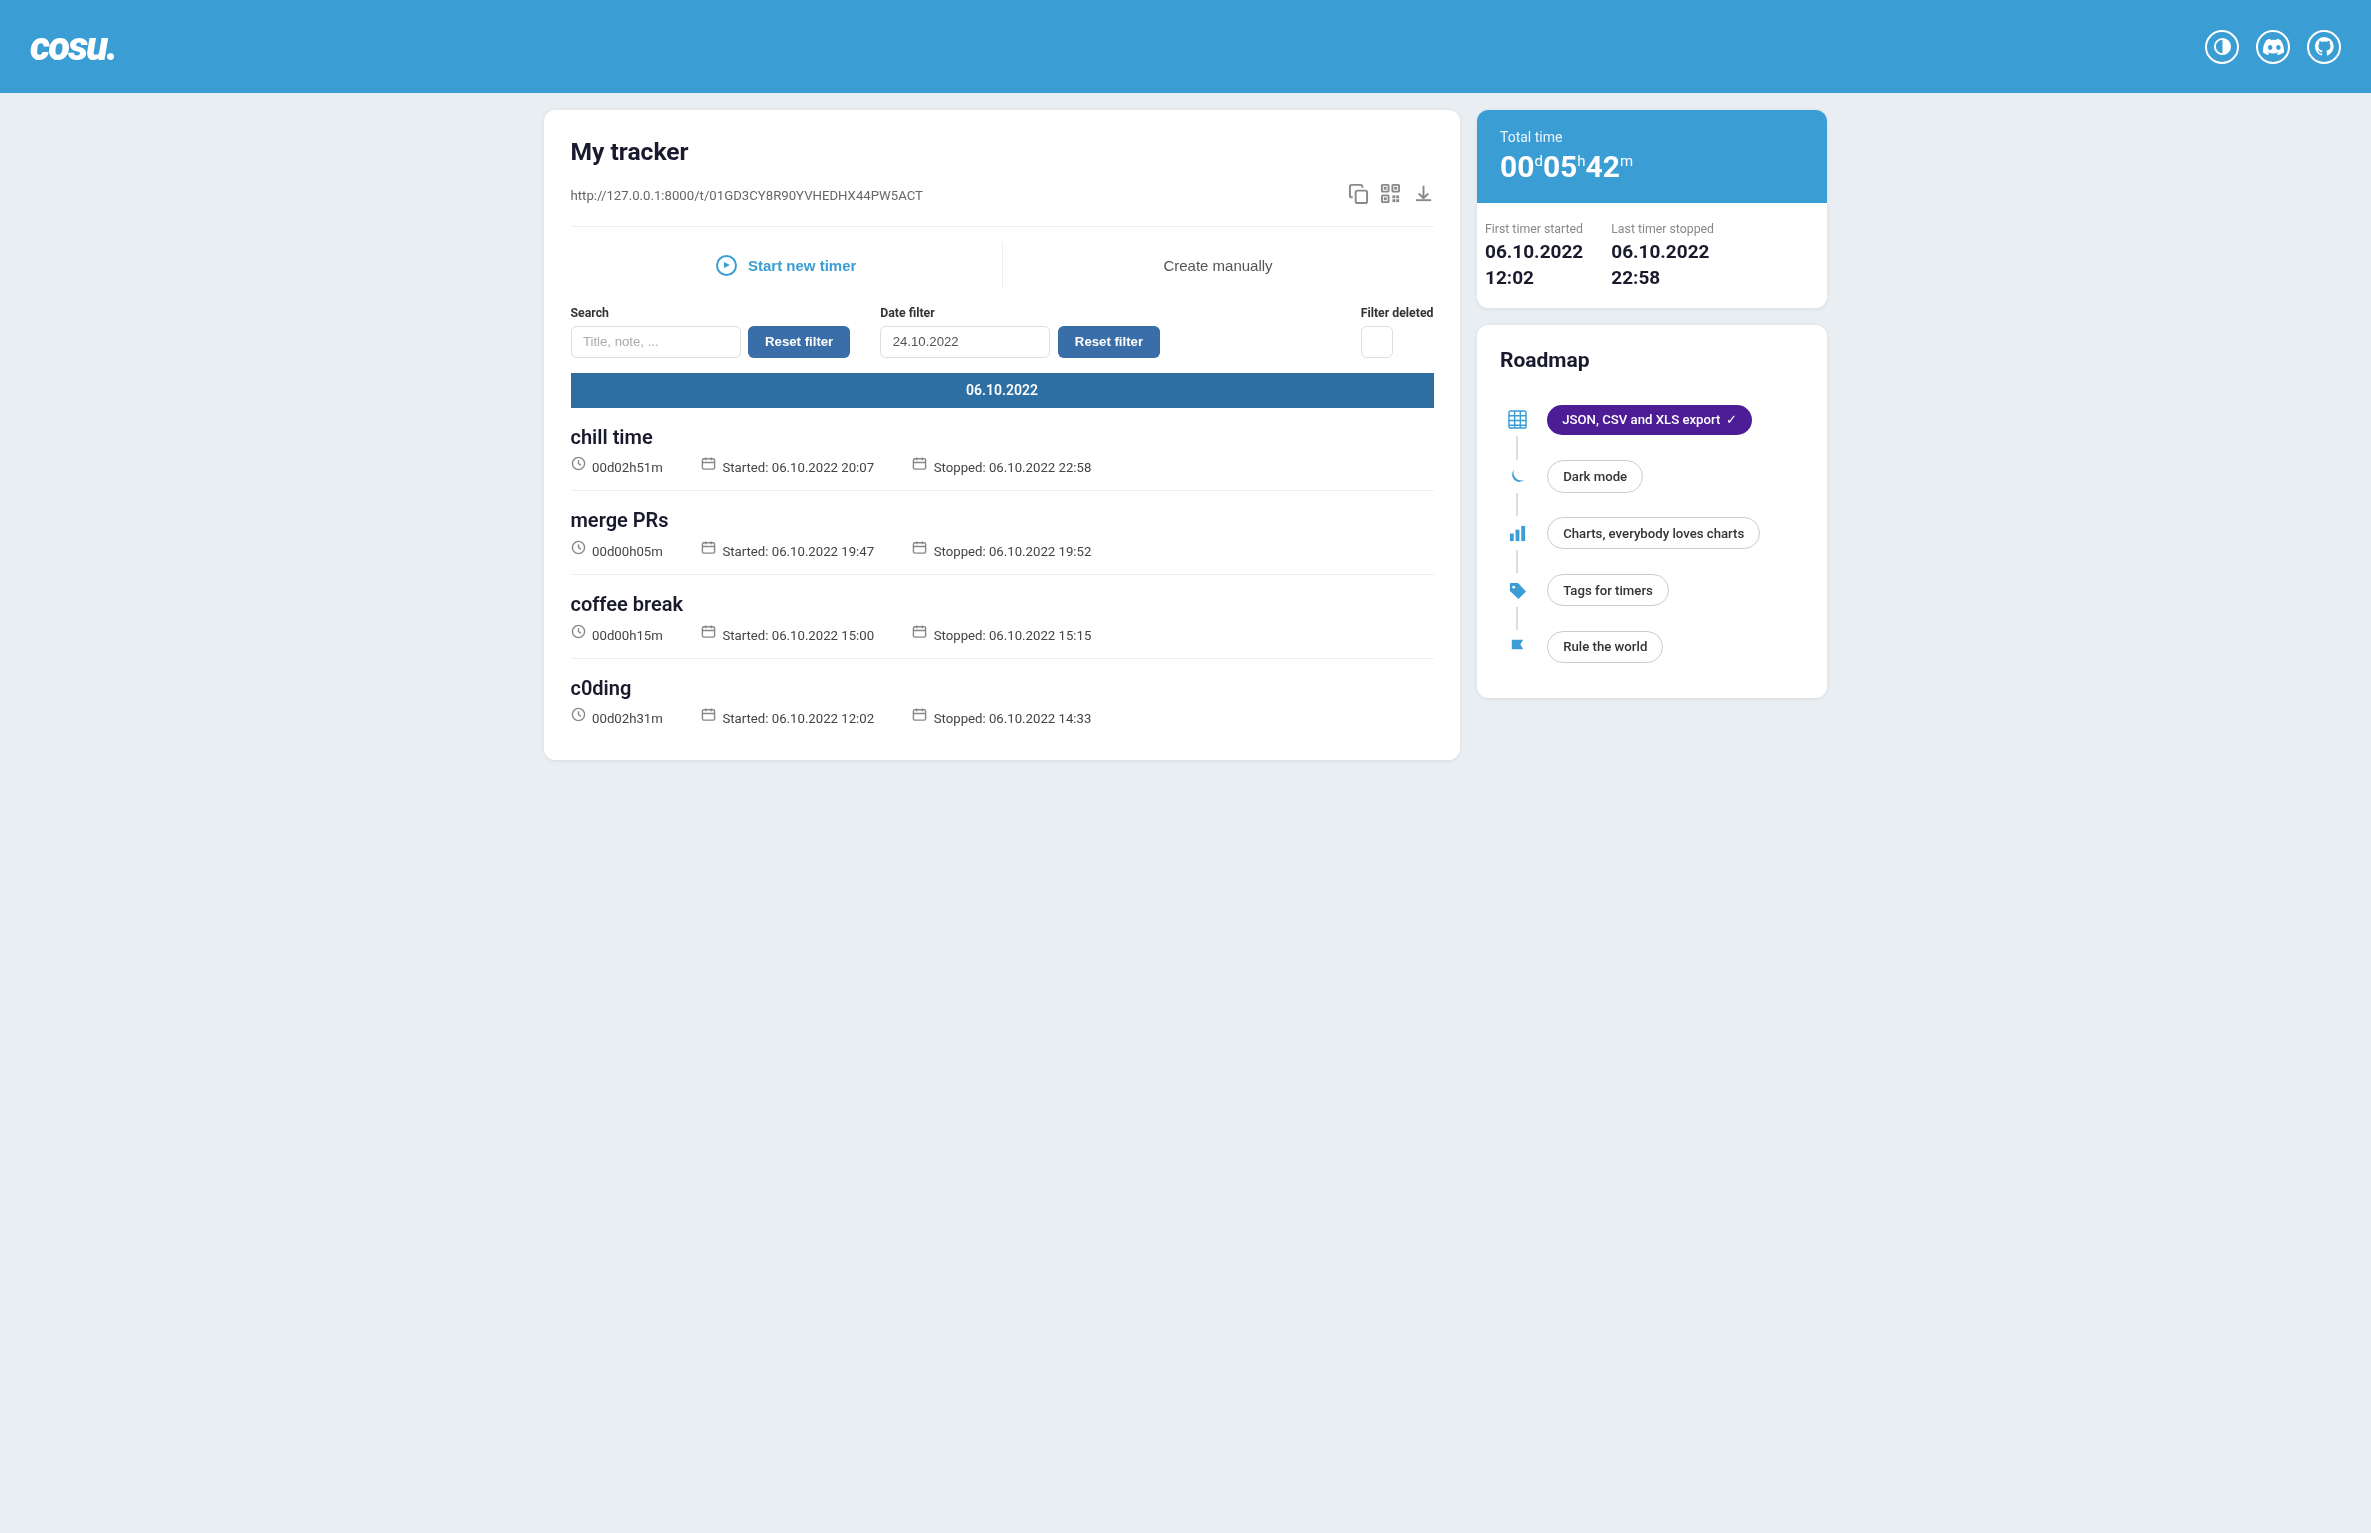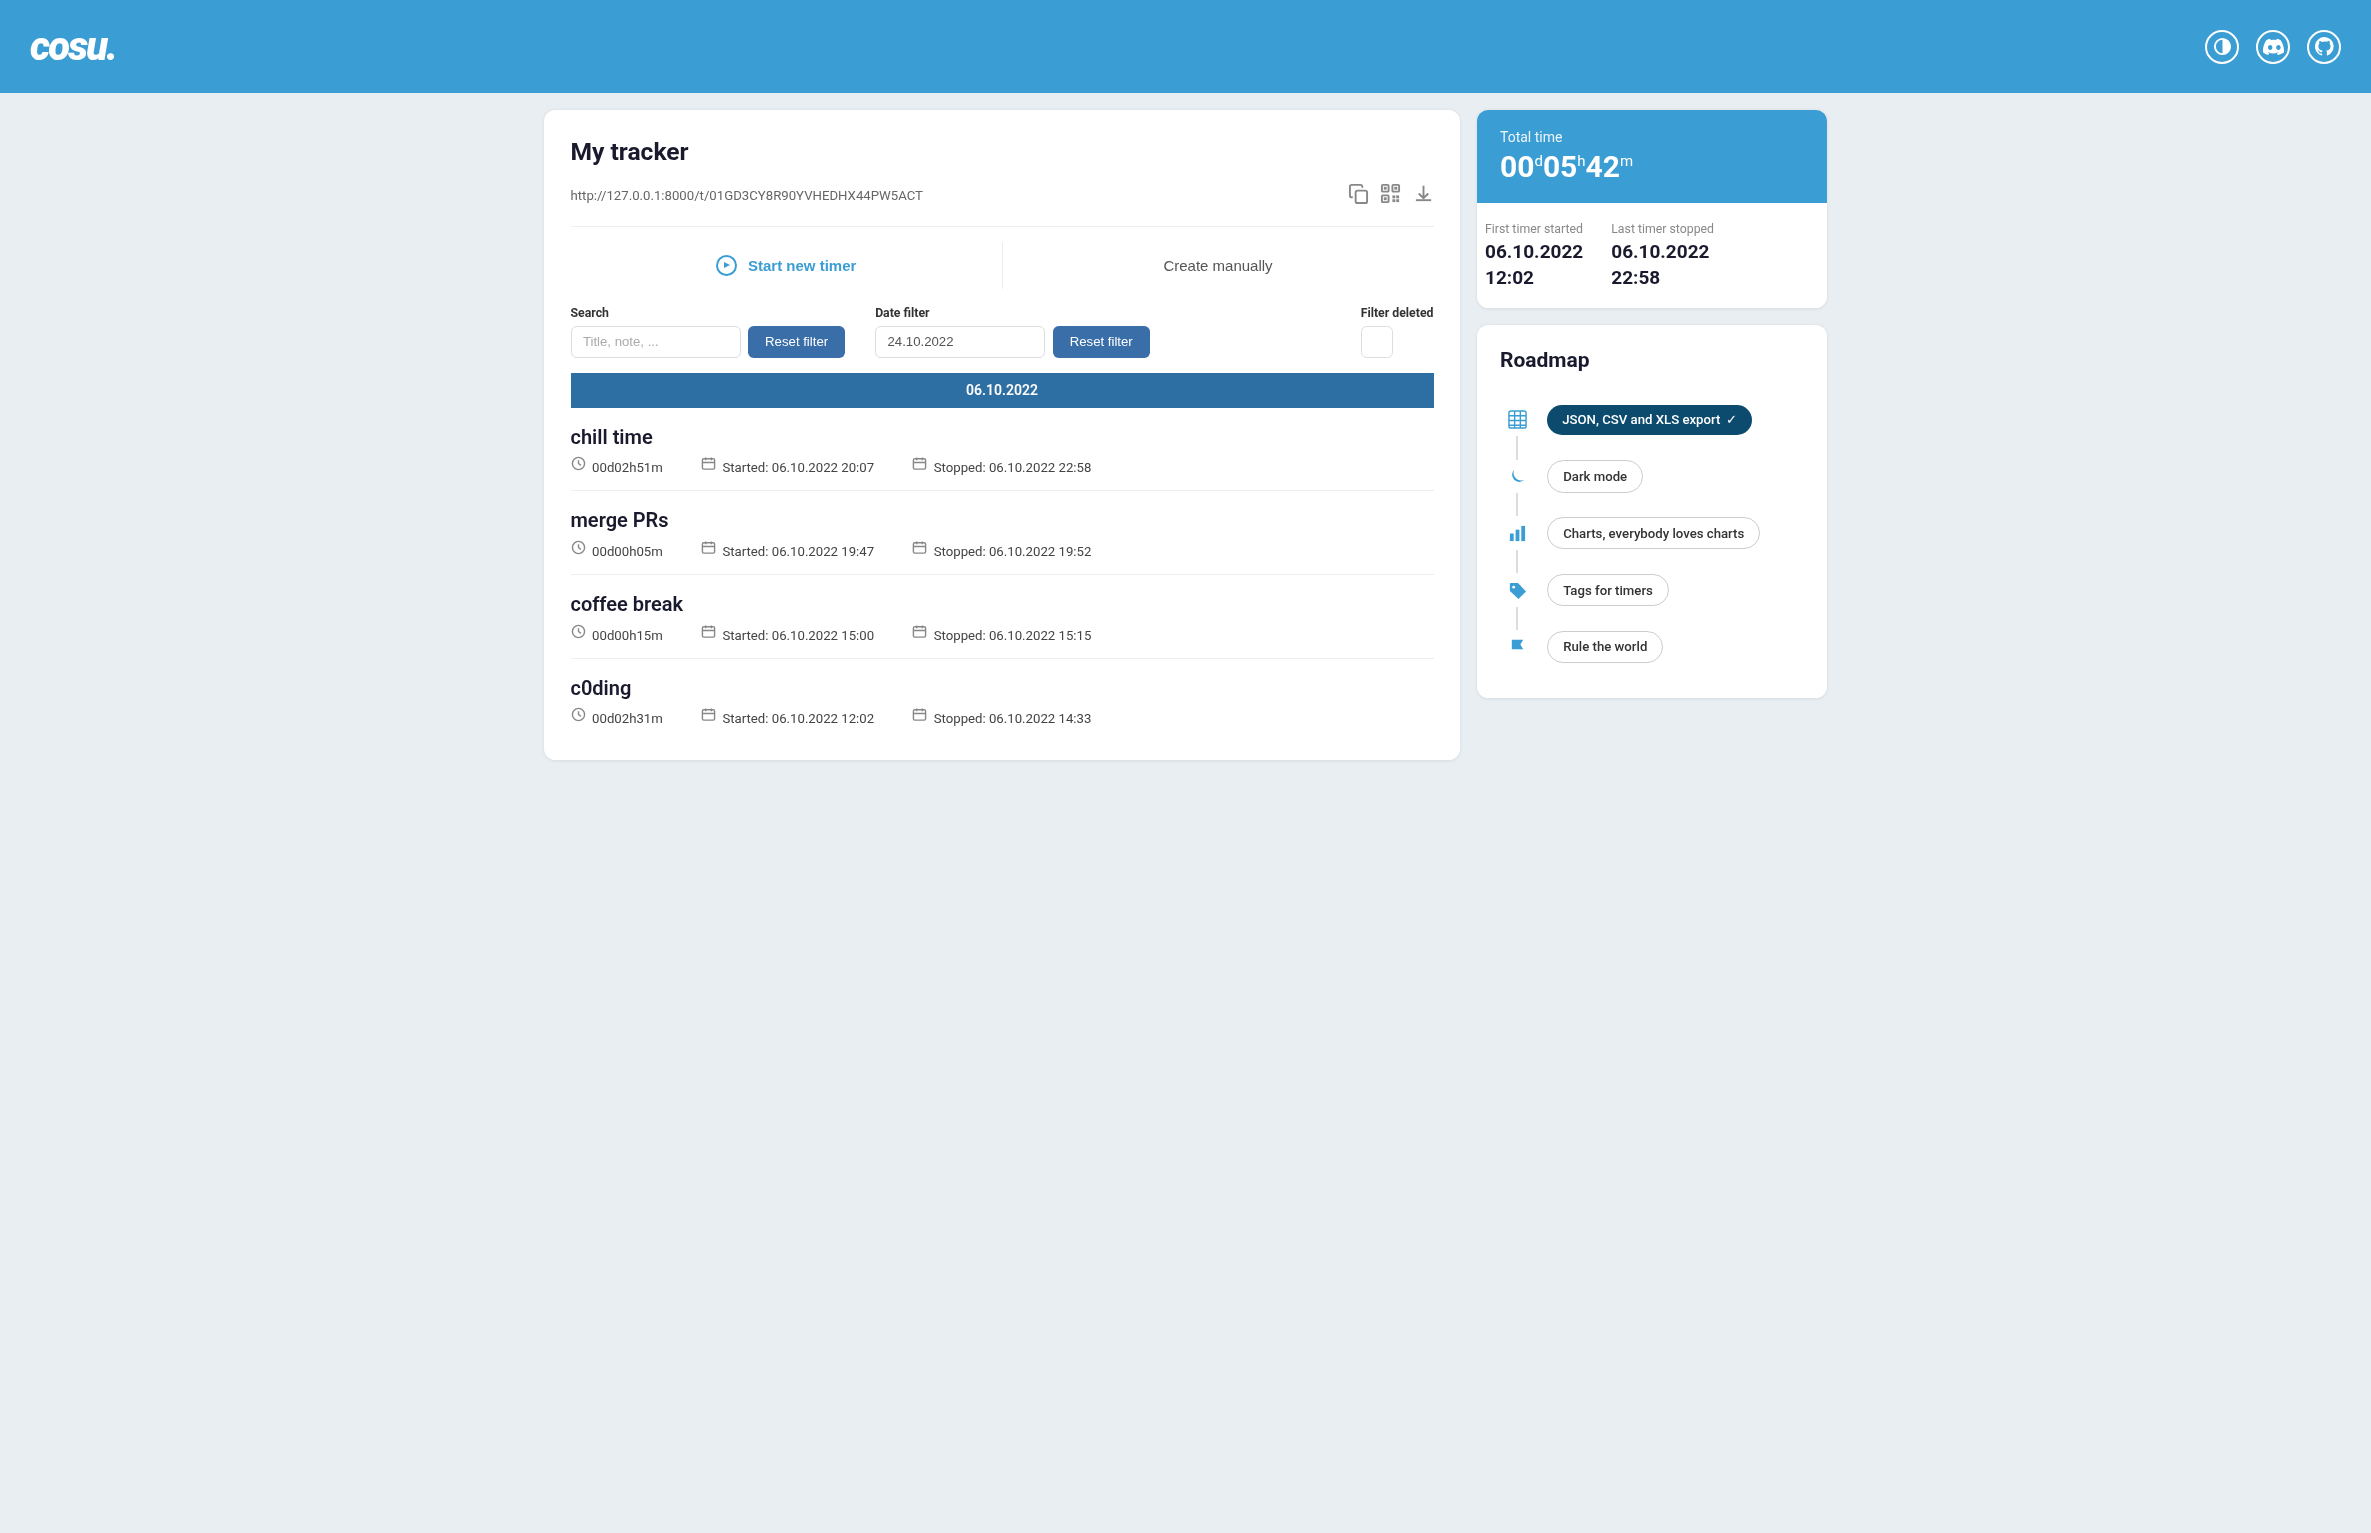--- a/index.html
+++ b/index.html
@@ -170,21 +170,21 @@
       width: 170px;
     }
     .filter-input::placeholder { color: #aaa; }
     .btn-reset {
       background: #3a6ea8;
       color: white;
       border: none;
       border-radius: 5.7px;
       padding: 8.5px 17px;
       font-size: 13.2px;
-      font-weight: 400;
+      font-weight: 700;
       cursor: pointer;
     }
     .filter-deleted-group {
       display: flex;
       flex-direction: column;
       gap: 5.7px;
       margin-left: auto;
     }
     .filter-deleted-box {
       width: 32px;
@@ -329,21 +329,21 @@
     }
     .roadmap-item:last-child .roadmap-line { display: none; }
     .roadmap-badge {
       padding: 7.6px 15px;
       border-radius: 19px;
       font-size: 13.2px;
       font-weight: 500;
       cursor: default;
     }
     .roadmap-badge.active {
-      background: #0c4a6e;
+      background: #4c1d95;
       color: white;
       display: flex;
       align-items: center;
       gap: 5.7px;
     }
     .roadmap-badge.outline {
       background: white;
       border: 1.4px solid #ccc;
       color: #333;
     }

